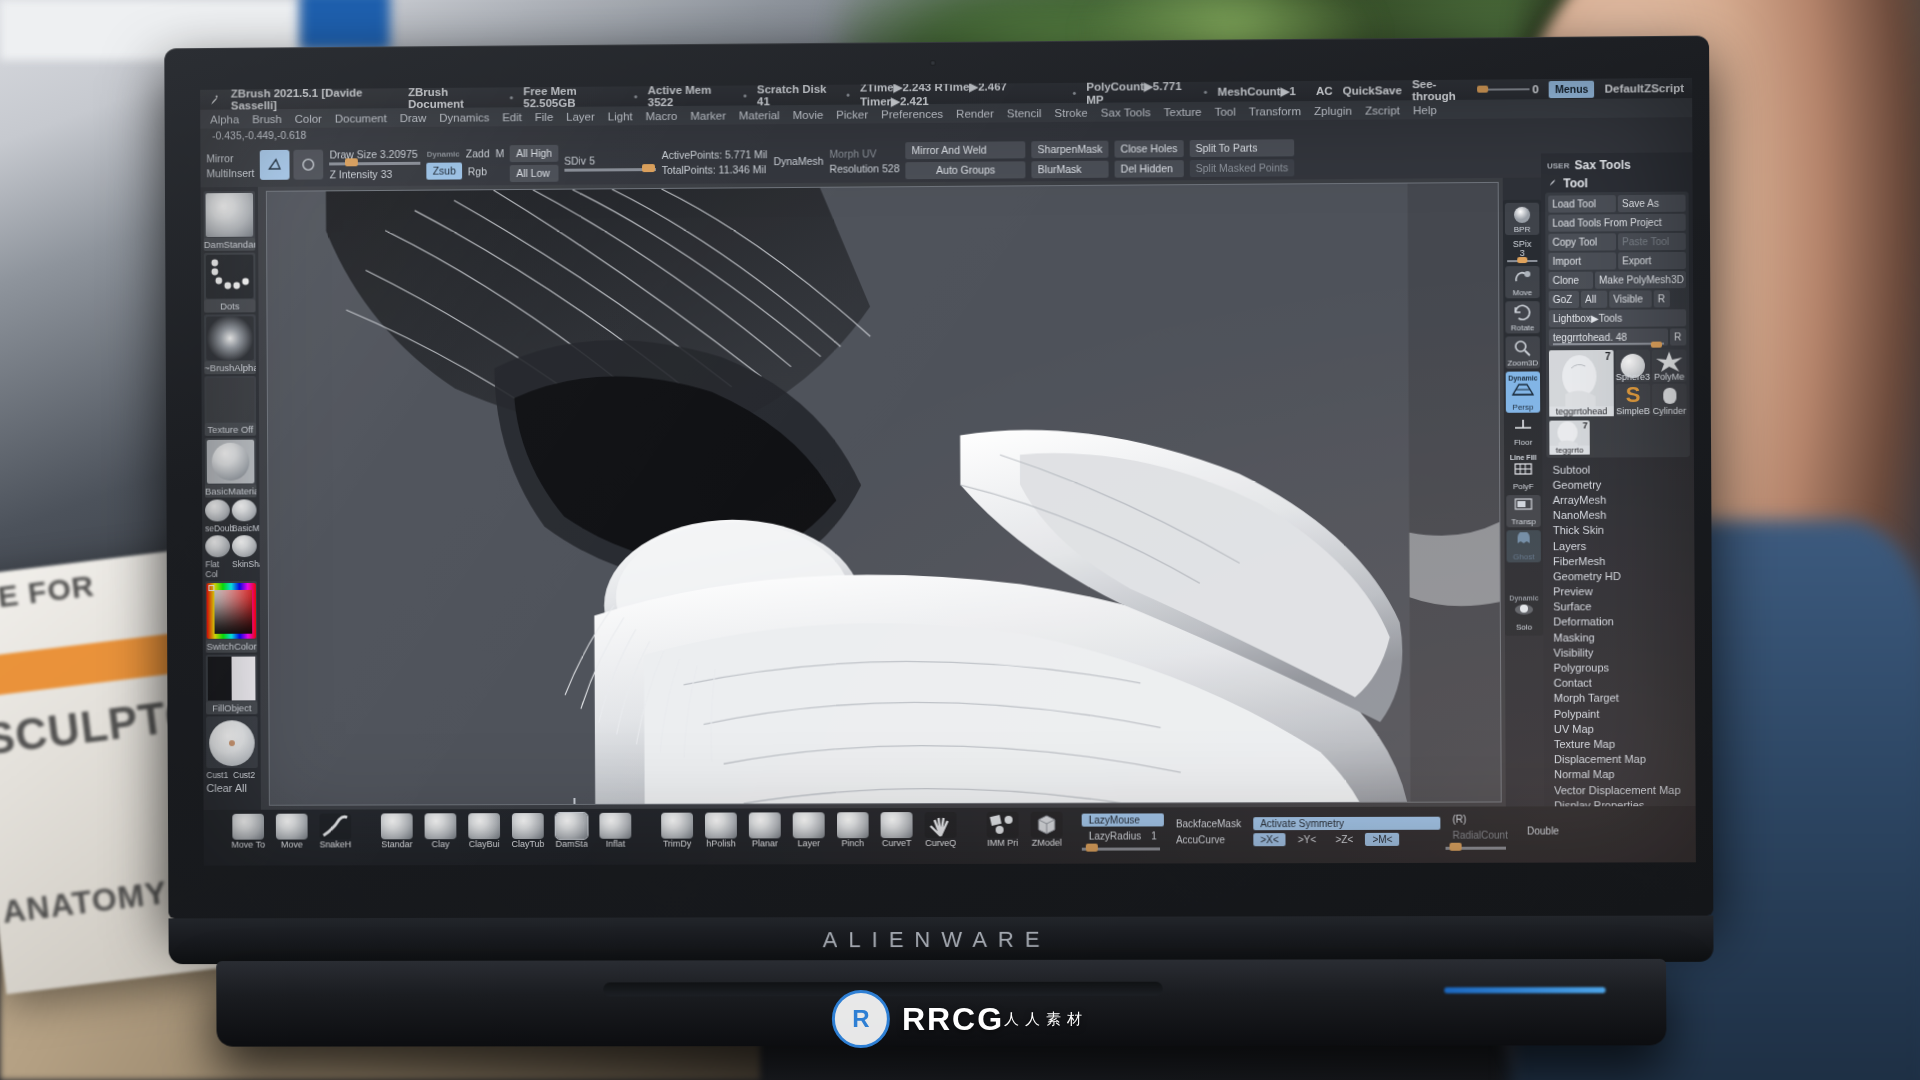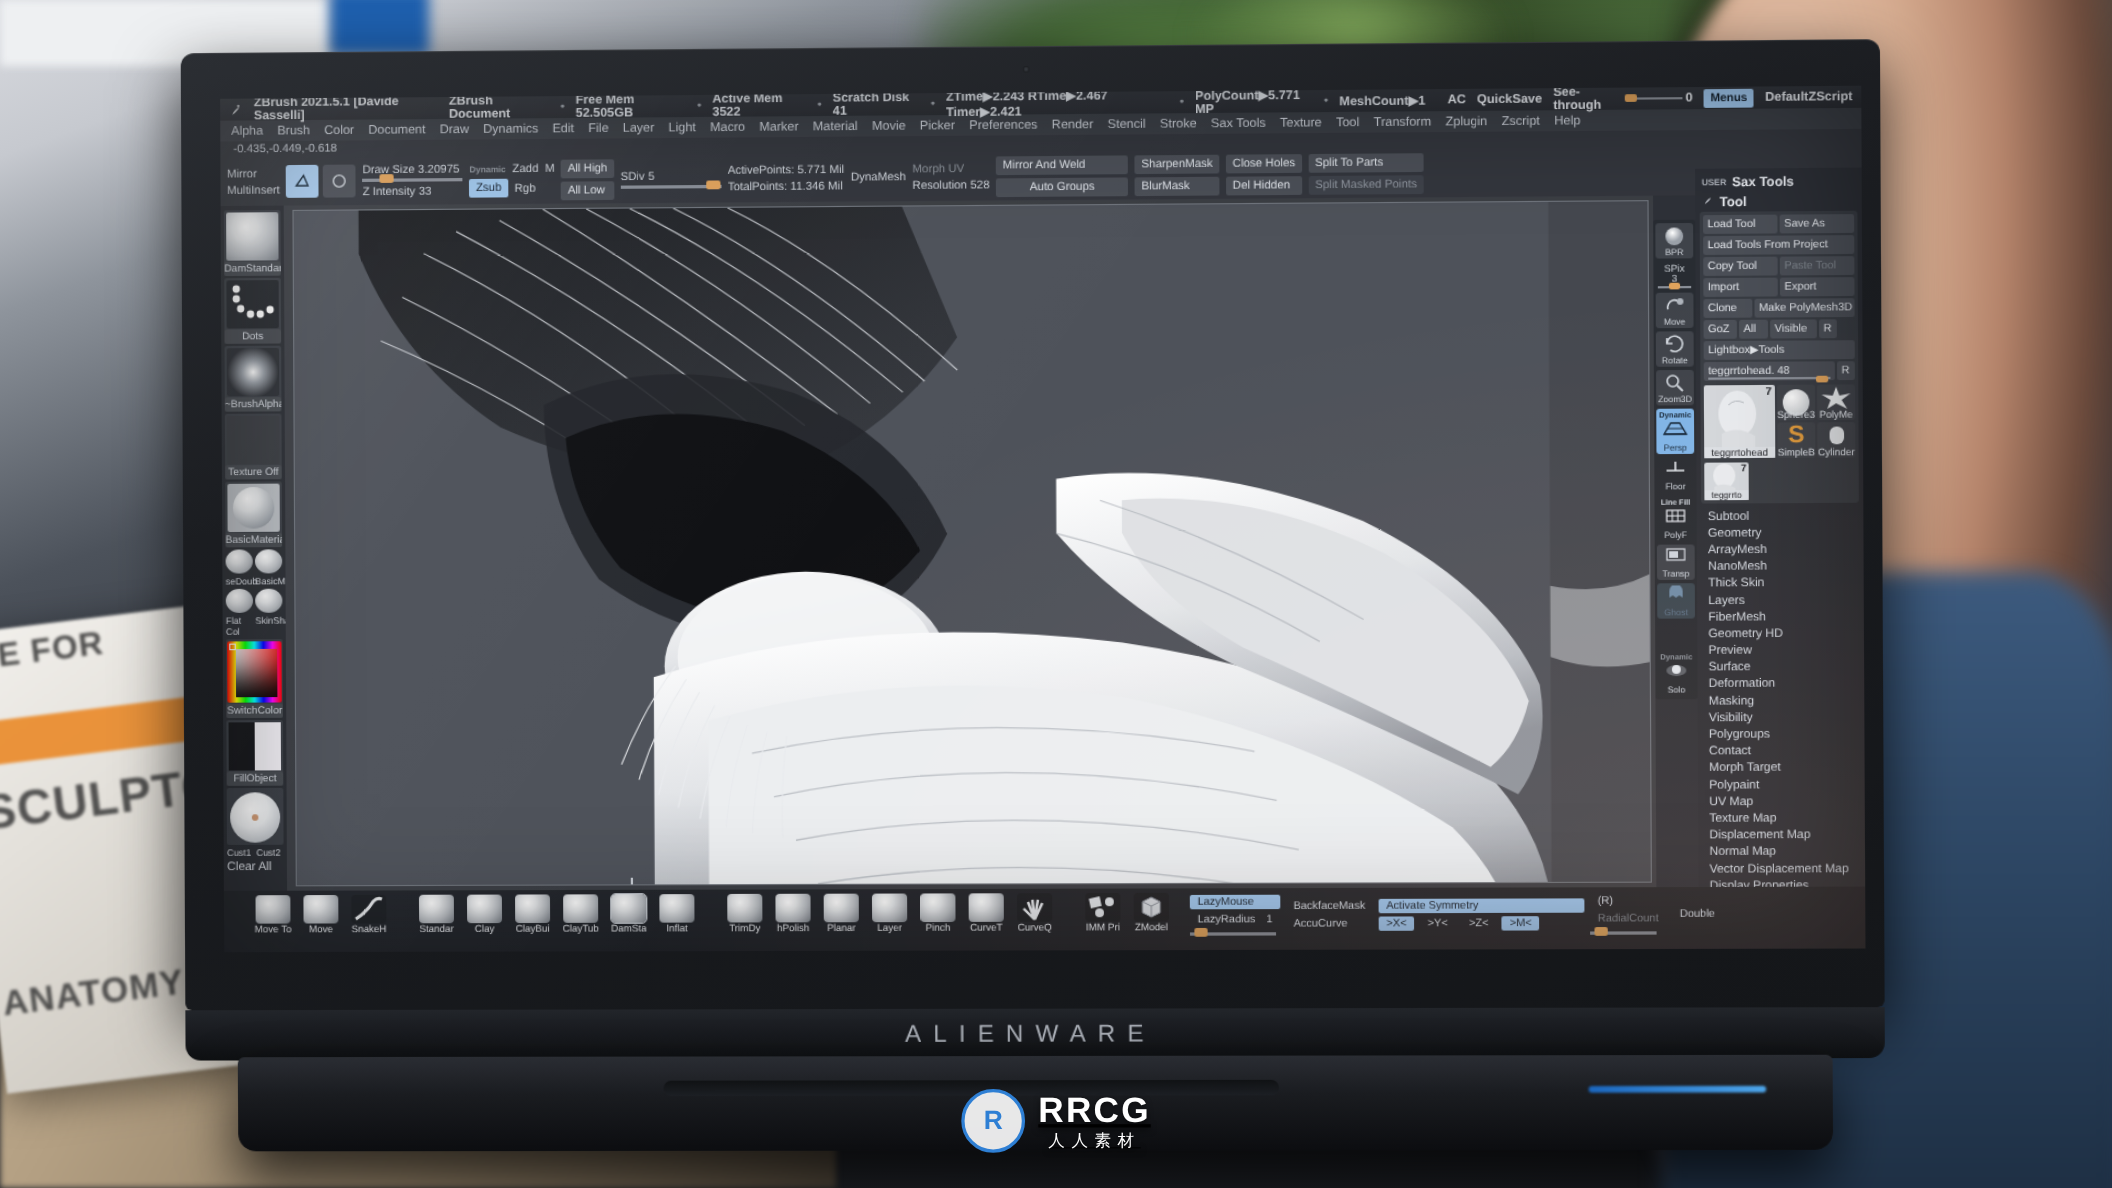--- a/index.html
+++ b/index.html
@@ -176,21 +176,21 @@
   .sbslider { position:relative; width:78px; height:3px; background:#8a8f98; margin-top:6px;}
   .sbslider .k { position:absolute; top:-4px; left:4px; width:12px; height:8px; background:#e0a35c; border-radius:2px;}
 
   
   #wm { position:absolute; left:50%; top:990px; transform:translateX(-50%); display:flex; align-items:center; gap:12px; z-index:80;}
   #wm .ring { width:58px; height:58px; border-radius:50%; border:3px solid #2e7fd4;
     display:flex; align-items:center; justify-content:center; color:#2e7fd4; font-weight:bold; font-size:24px;
     background:rgba(255,255,255,.9);}
   #wm .tx1 { color:#fff; font-size:32px; font-weight:bold; letter-spacing:2px; text-shadow:0 2px 6px rgba(0,0,0,.6);}
   #wm .tx2 { color:#fff; font-size:15px; letter-spacing:6px; text-shadow:0 2px 6px rgba(0,0,0,.6);}
-  #wm .col { display:flex; flex-direction:column; align-items:center;text-decoration:underline; }
+  #wm .col { display:flex; flex-direction:row; align-items:center; }
 </style>
 </head>
 <body>
 
 <div id="scene">
   <div class="white-card"></div>
   <div class="blue-strip"></div>
   <div class="blur-plant"></div>
   <div class="blur-plant2"></div>
   <div class="desk"></div>

